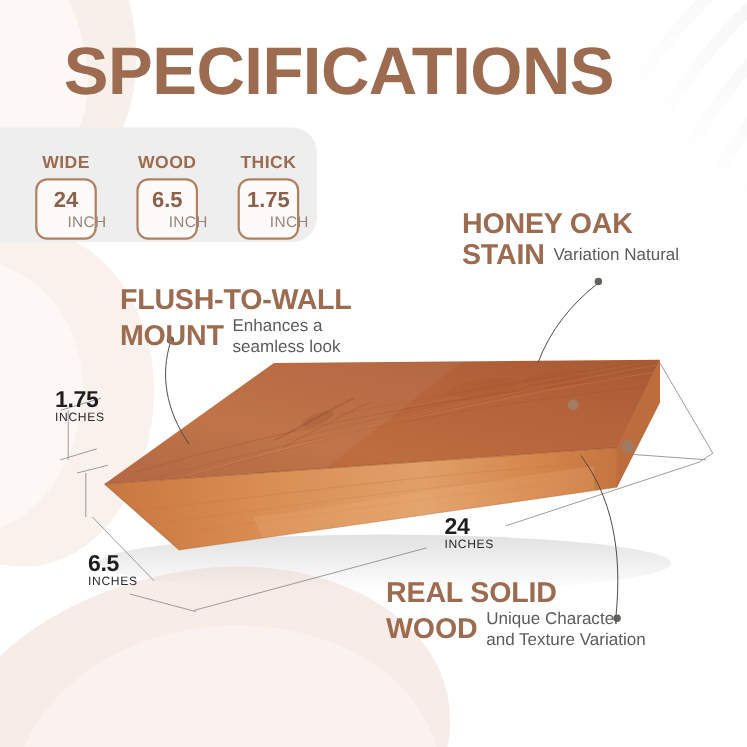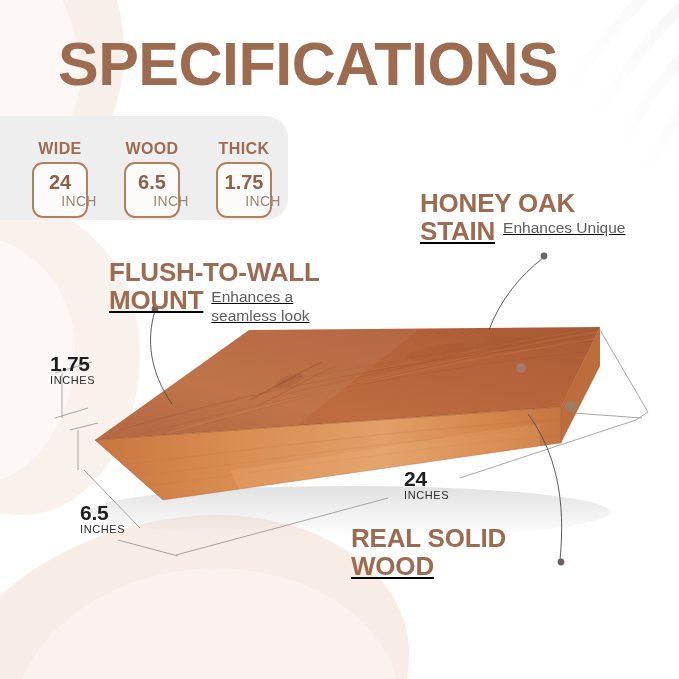--- a/index.html
+++ b/index.html
@@ -146,21 +146,21 @@
   .co-head-inline { display: inline; }
   .co-desc {
     display: inline-block;
     font-size: 15.5px;
     color: #5c5c5c;
     line-height: 1.25;
     vertical-align: 4px;
     margin-left: 8px;
     white-space: nowrap;
   }
-  .co-lines { display: flex; align-items: flex-start; text-decoration: underline; }
+  .co-lines { display: flex; align-items: center; }
 
   #callout-honey   { left: 420px; top: 190px; }
   #callout-flush   { left: 109px; top: 259px; }
   #callout-real    { left: 351px; top: 525px; }
 
   
   .dim {
     position: absolute;
     text-align: left;
     line-height: 1.05;
@@ -367,40 +367,44 @@
       <circle cx="544" cy="256" r="3.4"></circle>
       <circle cx="561" cy="562" r="3.4"></circle>
     </g>
   </svg>
 
   <div class="callout" id="callout-honey">
     <div class="co-head">HONEY OAK</div>
     <div class="co-lines">
       <span class="co-head co-head-inline">STAIN</span>
       <span class="co-desc">
-        <span>Enhances Unique</span><br>
+        <span>Variation Natural</span><br>
       </span>
     </div>
   </div>
 
   <div class="callout" id="callout-flush">
     <div class="co-head">FLUSH-TO-WALL</div>
     <div class="co-lines">
       <span class="co-head co-head-inline">MOUNT</span>
       <span class="co-desc">
         <span>Enhances a</span><br>
         <span>seamless look</span>
       </span>
     </div>
   </div>
 
   <div class="callout" id="callout-real">
     <div class="co-head">REAL SOLID</div>
     <div class="co-lines">
       <span class="co-head co-head-inline">WOOD</span>
+      <span class="co-desc">
+        <span>Unique Character</span><br>
+        <span>and Texture Variation</span>
+      </span>
     </div>
   </div>
 
   <div class="dim" id="dim-thick">
     <div class="dim-val">1.75</div>
     <div class="dim-unit">INCHES</div>
   </div>
 
   <div class="dim" id="dim-deep">
     <div class="dim-val">6.5</div>

